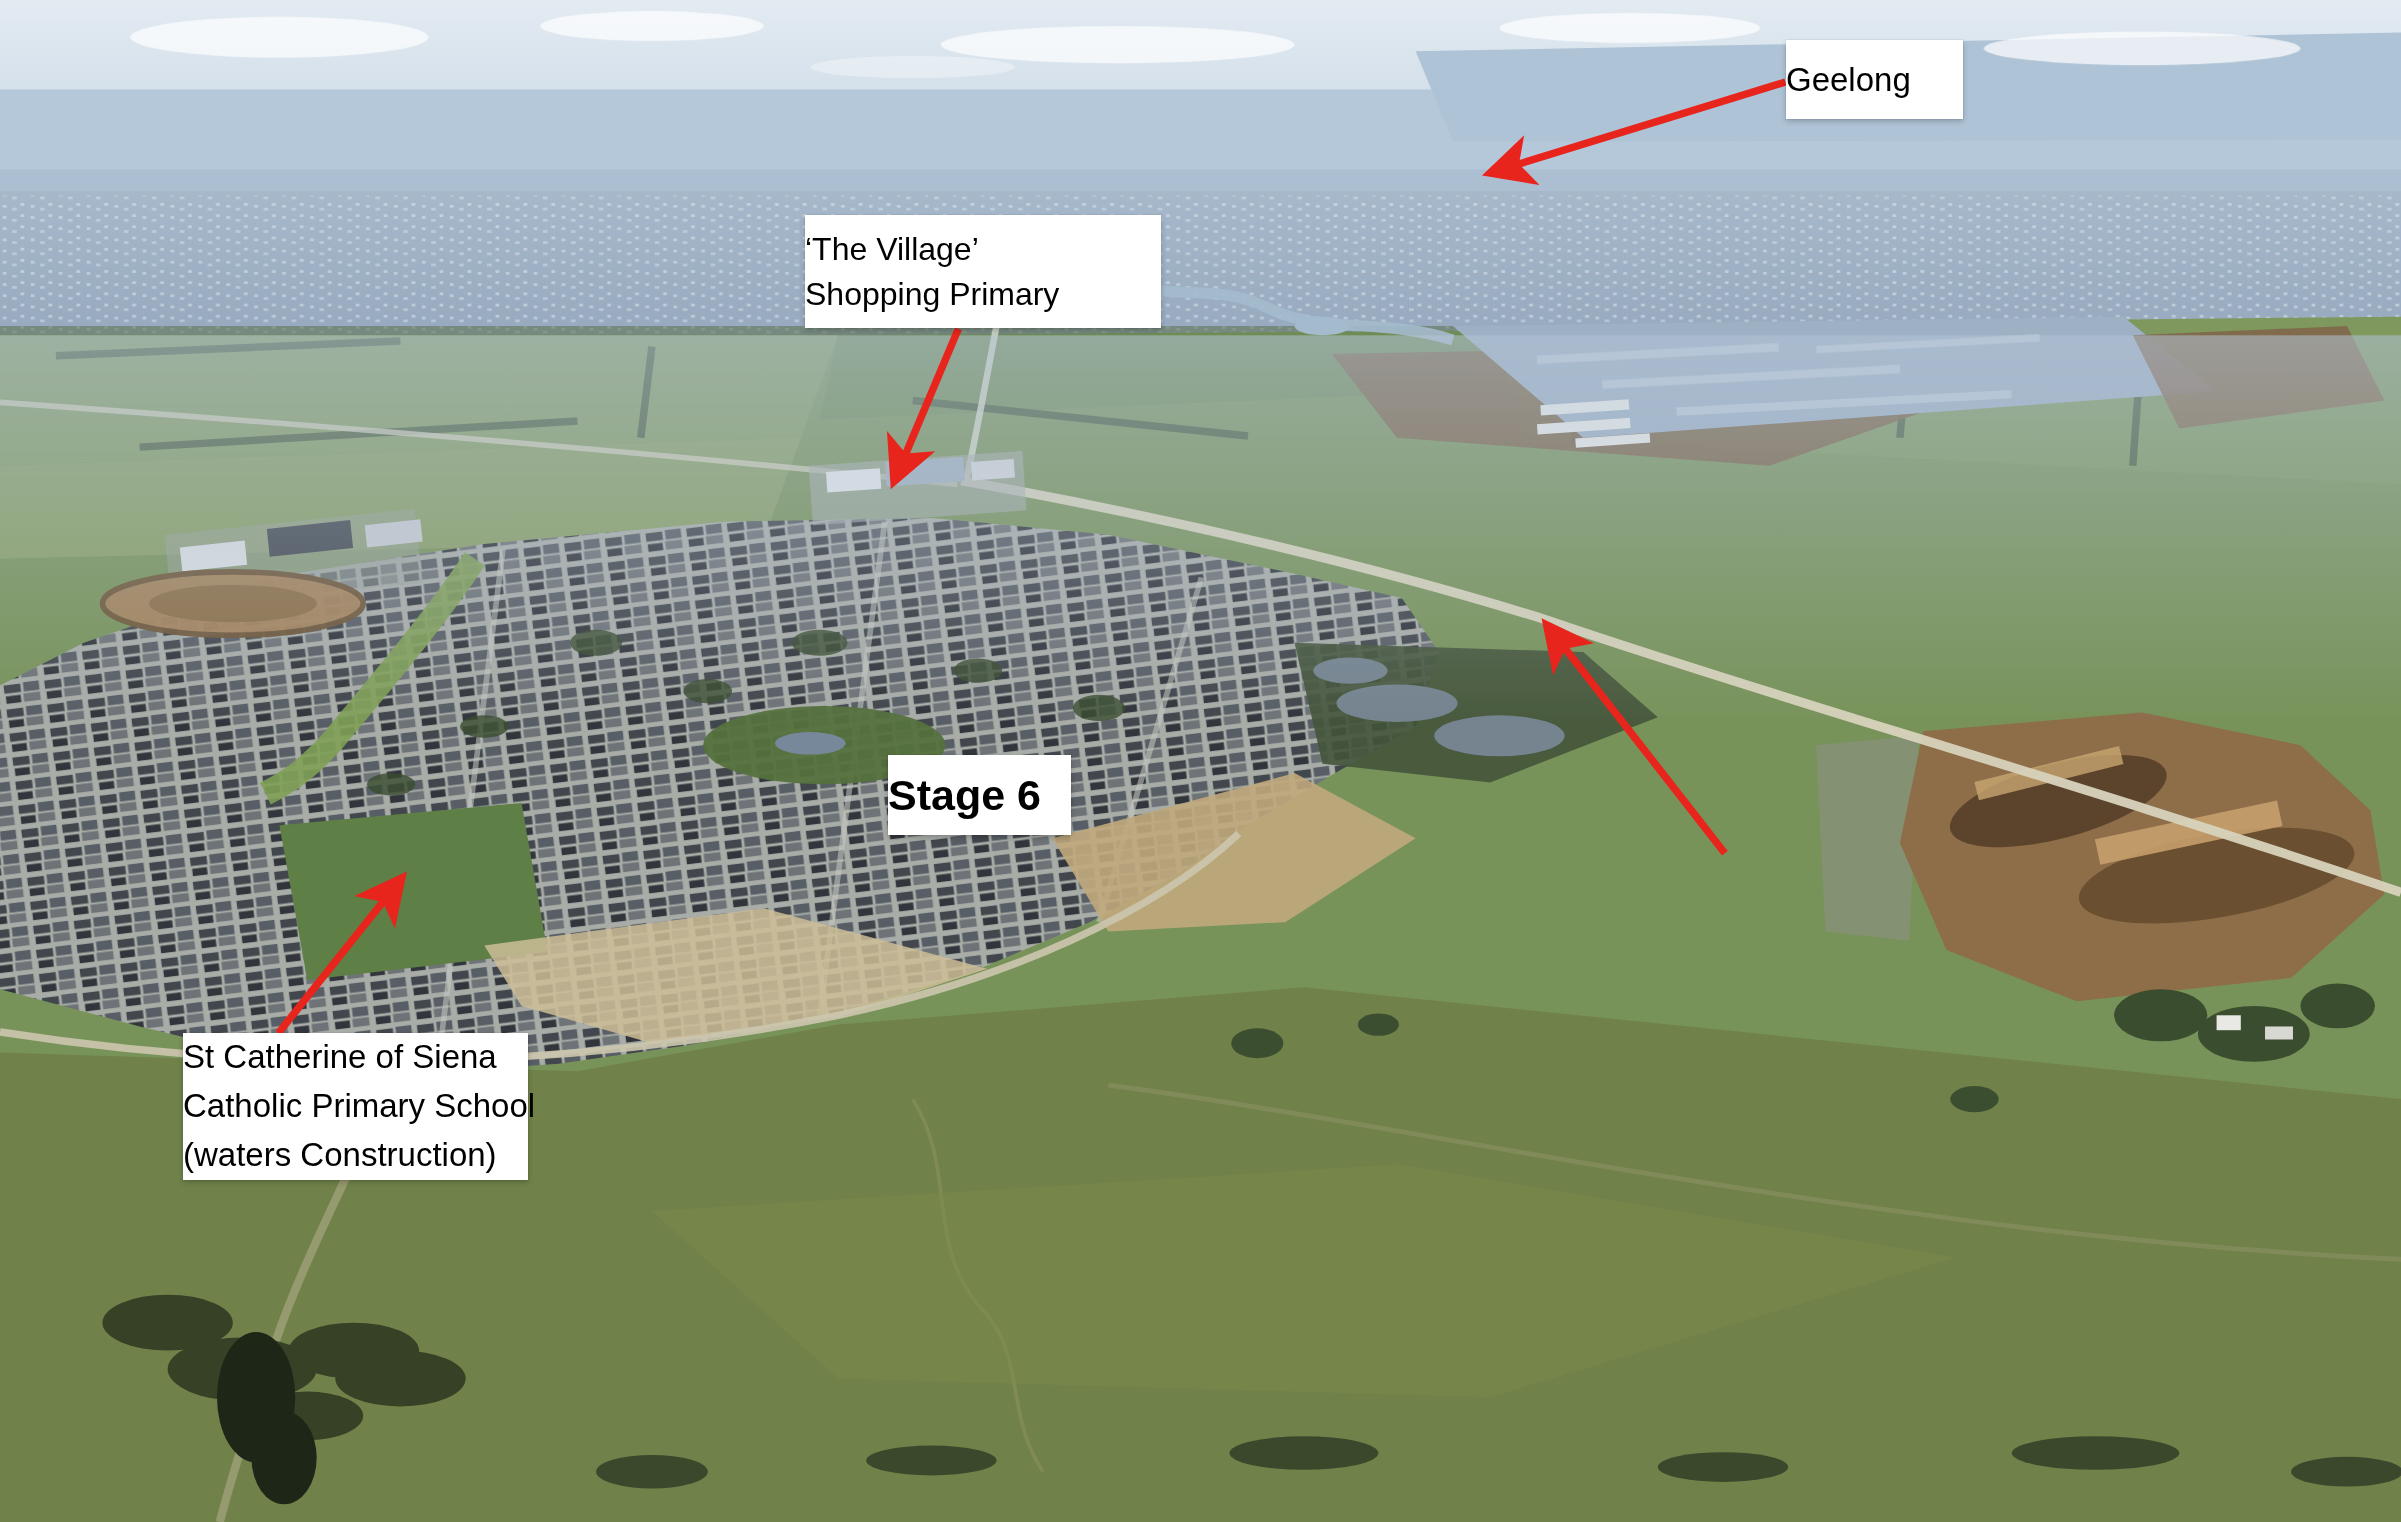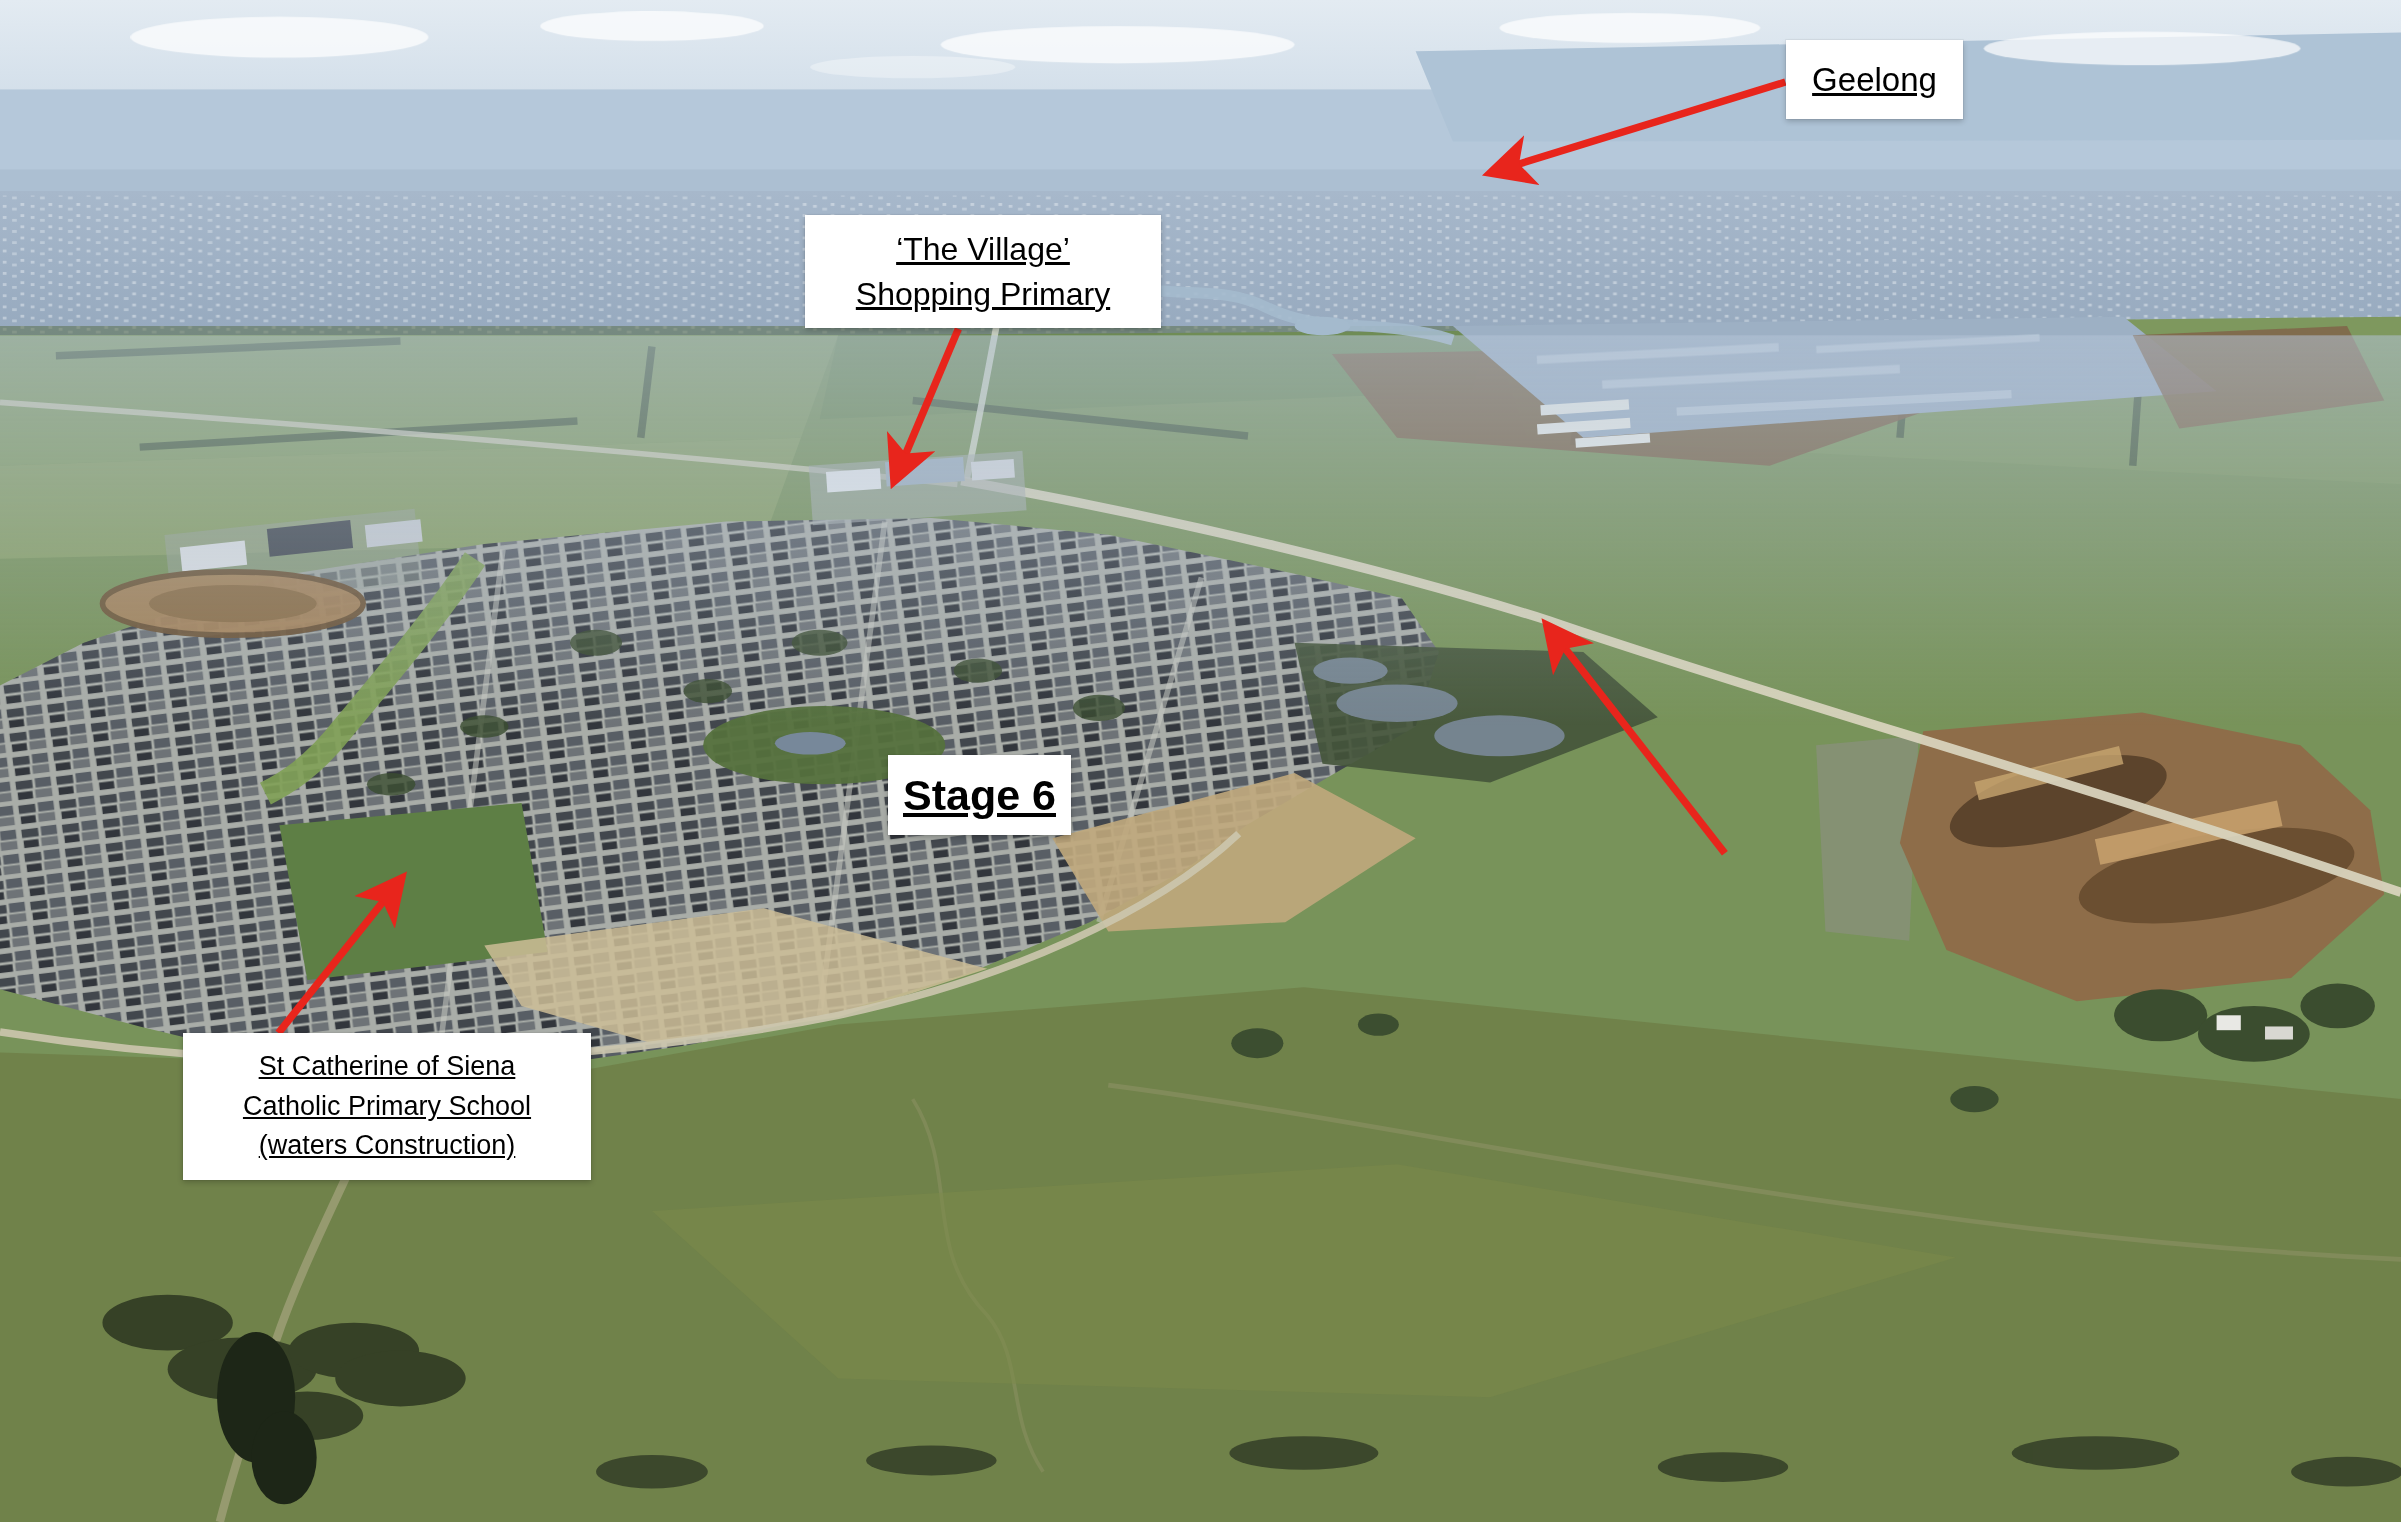--- a/index.html
+++ b/index.html
@@ -3,28 +3,28 @@
 <meta charset="utf-8">
 <style>
   html,body{margin:0;padding:0;background:#222;}
   .canvas{position:relative;width:2401px;height:1522px;overflow:hidden;
           font-family:"Liberation Sans",sans-serif;}
   .photo,.arrow-layer{position:absolute;left:0;top:0;width:2401px;height:1522px;}
   .arrow-layer{pointer-events:none;}
   .arrow{stroke:var(--arrow-red,#e8251c);stroke-width:8;fill:none;}
   .arrowhead{fill:var(--arrow-red,#e8251c);}
   .label{position:absolute;background:var(--label-bg,#ffffff);color:var(--label-text,#000000);
-         display:flex;flex-direction:column;align-items:center;justify-content:center;
-         text-align:center;box-shadow:0 0 0 0.9px rgba(0,0,0,.05),0 2.8px 5.6px rgba(0,0,0,.22);text-decoration:underline;}
+         display:flex;flex-direction:column;align-items:flex-start;justify-content:center;
+         text-align:center;box-shadow:0 0 0 0.9px rgba(0,0,0,.05),0 2.8px 5.6px rgba(0,0,0,.22);}
   .label span{display:block;white-space:nowrap;}
   .lbl-geelong{left:1786px;top:40px;width:177px;height:79px;font-size:33px;}
   .lbl-village{left:805px;top:215px;width:356px;height:113px;font-size:32px;line-height:1.38;}
   .lbl-stage6{left:888px;top:755px;width:183px;height:80px;font-size:43px;font-weight:700;}
   .lbl-barwon{left:1613px;top:853px;width:304px;height:68px;font-size:32px;}
-  .lbl-school{left:183px;top:1033px;width:408px;height:147px;font-size:27px;line-height:1.48;}
+  .lbl-school{left:183px;top:1033px;width:345px;height:147px;font-size:33px;line-height:1.48;}
   .logo-box{left:863px;top:1089px;width:268px;height:164px;justify-content:flex-start;padding-top:5.6px;box-sizing:border-box;}
   .lotus{width:158px;height:80px;}
   .lotus-petal{fill:var(--logo-teal,#2a8c9d);}
   .logo-word{font-family:"DejaVu Sans Mono",monospace;color:var(--logo-text,#3d3d3d);
              font-size:29px;letter-spacing:5.6px;line-height:1.12;}
 </style>
 </head>
 <body>
 
 <div class="canvas">

